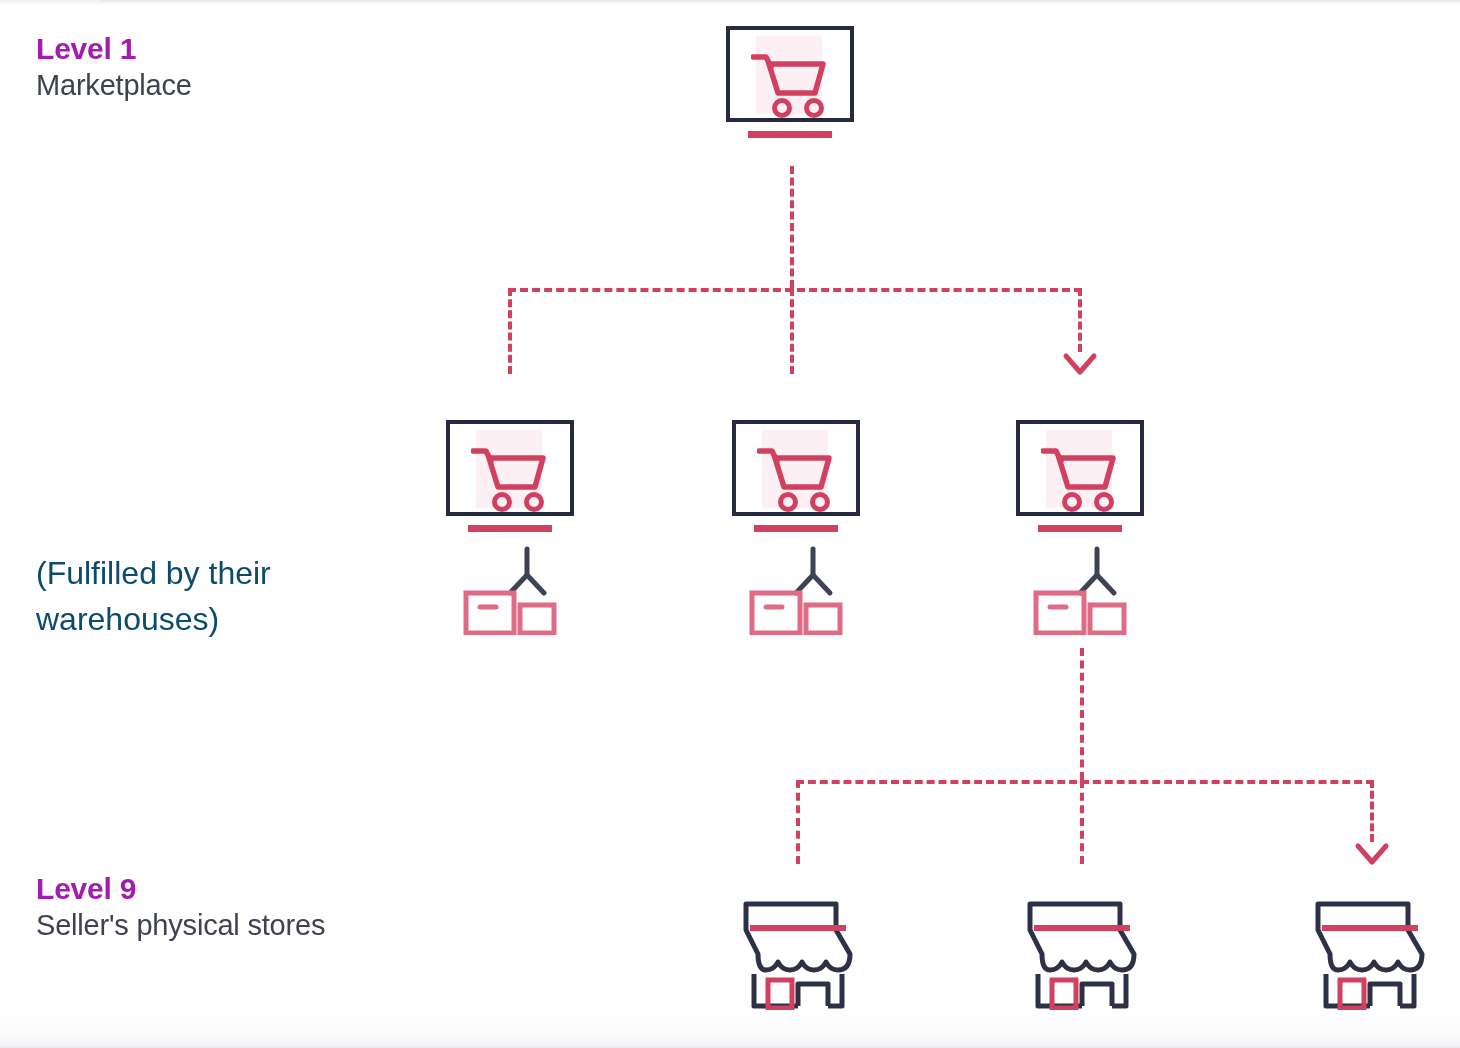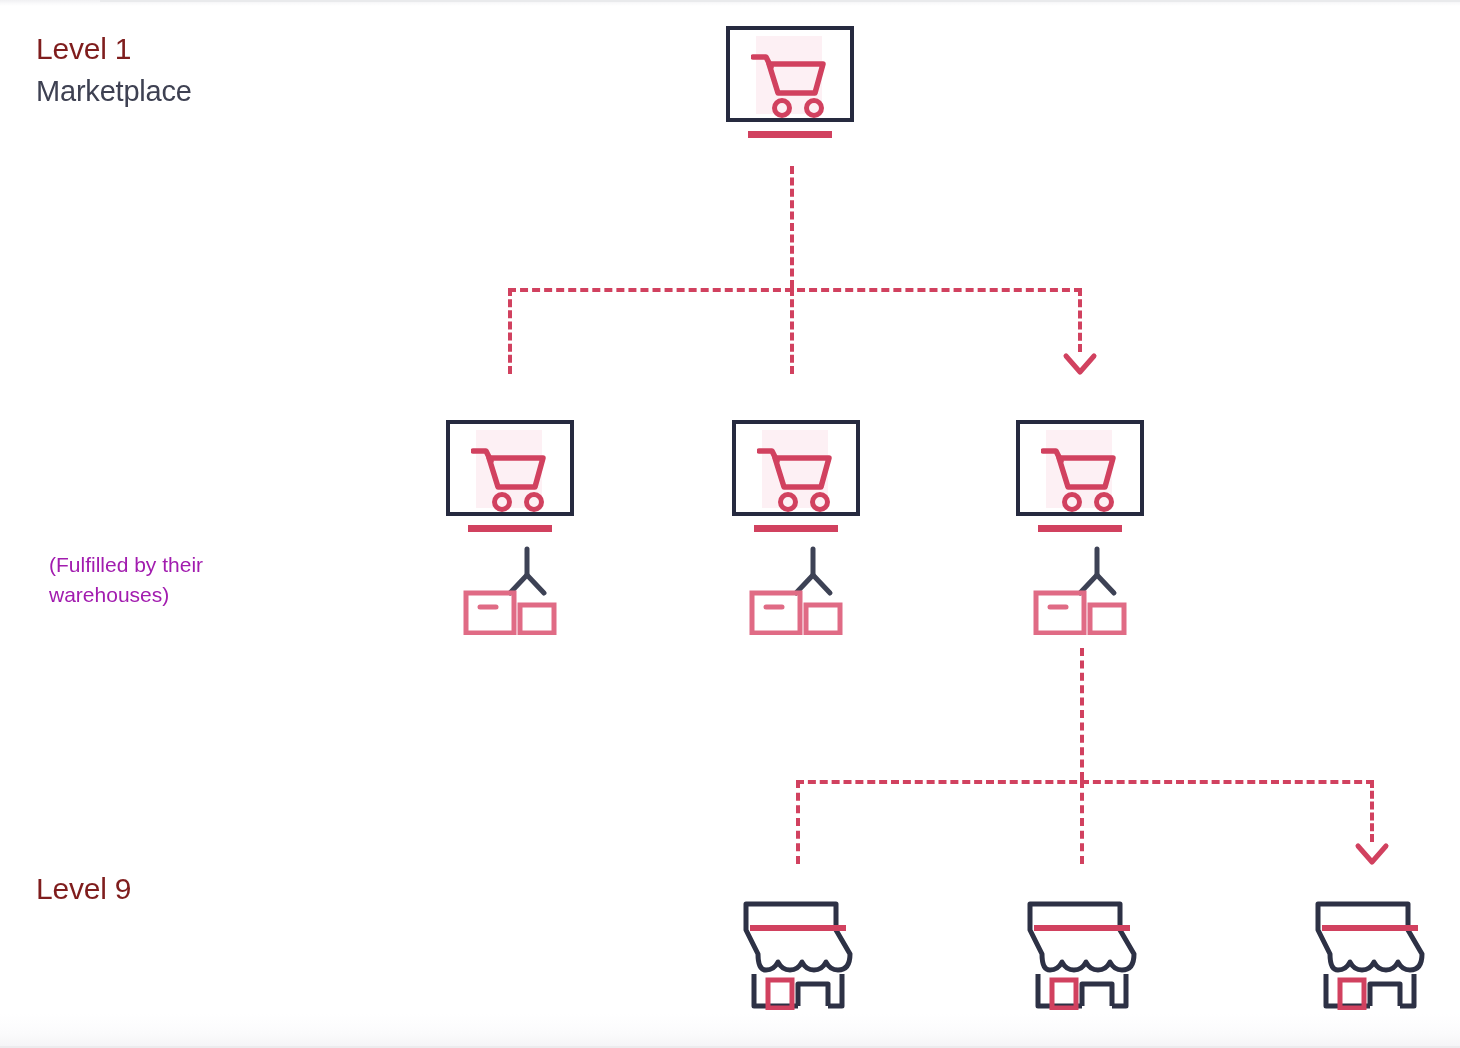--- a/index.html
+++ b/index.html
@@ -30,30 +30,30 @@
     background: linear-gradient(to bottom, #ffffff 0%, #fbfbfc 55%, #f4f4f6 100%);
   }
   .edge-band-bottom-line {
     position: absolute; left: 0; bottom: 0; width: 1460px; height: 2px;
     background: #ececee;
   }
 
   
   .label-block { position: absolute; left: 36px; }
   .lvl-title {
-    font-size: 30px; font-weight: normal; color: #7f1d1d;
+    font-size: 30px; font-weight: bold; color: #a21caf;
     letter-spacing: -0.2px; line-height: 1.15;
   }
   .lvl-sub {
     font-size: 29px; font-weight: normal; color: #3e4152;
-    letter-spacing: -0.2px; line-height: 1.25; margin-top: 6px;
+    letter-spacing: -0.2px; line-height: 1.25; margin-top: 0;
   }
   .lvl-note {
-    font-size: 21px; font-weight: normal; color: #a21caf;
-    line-height: 1.45; margin-top: 0px; width: 270px; margin-left: 13px;
+    font-size: 32px; font-weight: normal; color: #0c4a6e;
+    line-height: 1.45; margin-top: 0px; width: 270px;
   }
   #label-l1 { top: 32px; }
   #label-l2 { top: 424px; }
   #label-l2-note { top: 550px; }
   #label-l3 { top: 872px; }
 
   
   .node { position: absolute; }
 
   
@@ -113,20 +113,21 @@
     <div class="lvl-title">Level 1</div>
     <div class="lvl-sub">Marketplace</div>
   </div>
 
   <div class="label-block" id="label-l2-note">
     <div class="lvl-note">(Fulfilled by their warehouses)</div>
   </div>
 
   <div class="label-block" id="label-l3">
     <div class="lvl-title">Level 9</div>
+    <div class="lvl-sub">Seller's physical stores</div>
   </div>
 
   <div class="node" style="left:726px; top:26px;">
     <div class="monitor-wrap">
       <div class="monitor-frame"></div>
       <div class="monitor-bg-blob"></div>
       <svg class="monitor-cart" viewBox="0 0 78 68">
         <g fill="none" stroke="#d1415f" stroke-width="5.5" stroke-linecap="round" stroke-linejoin="round">
           <path d="M2 6 H15 L20 16"></path>
           <path d="M18 13 H72 L64 42 H27 Z"></path>

